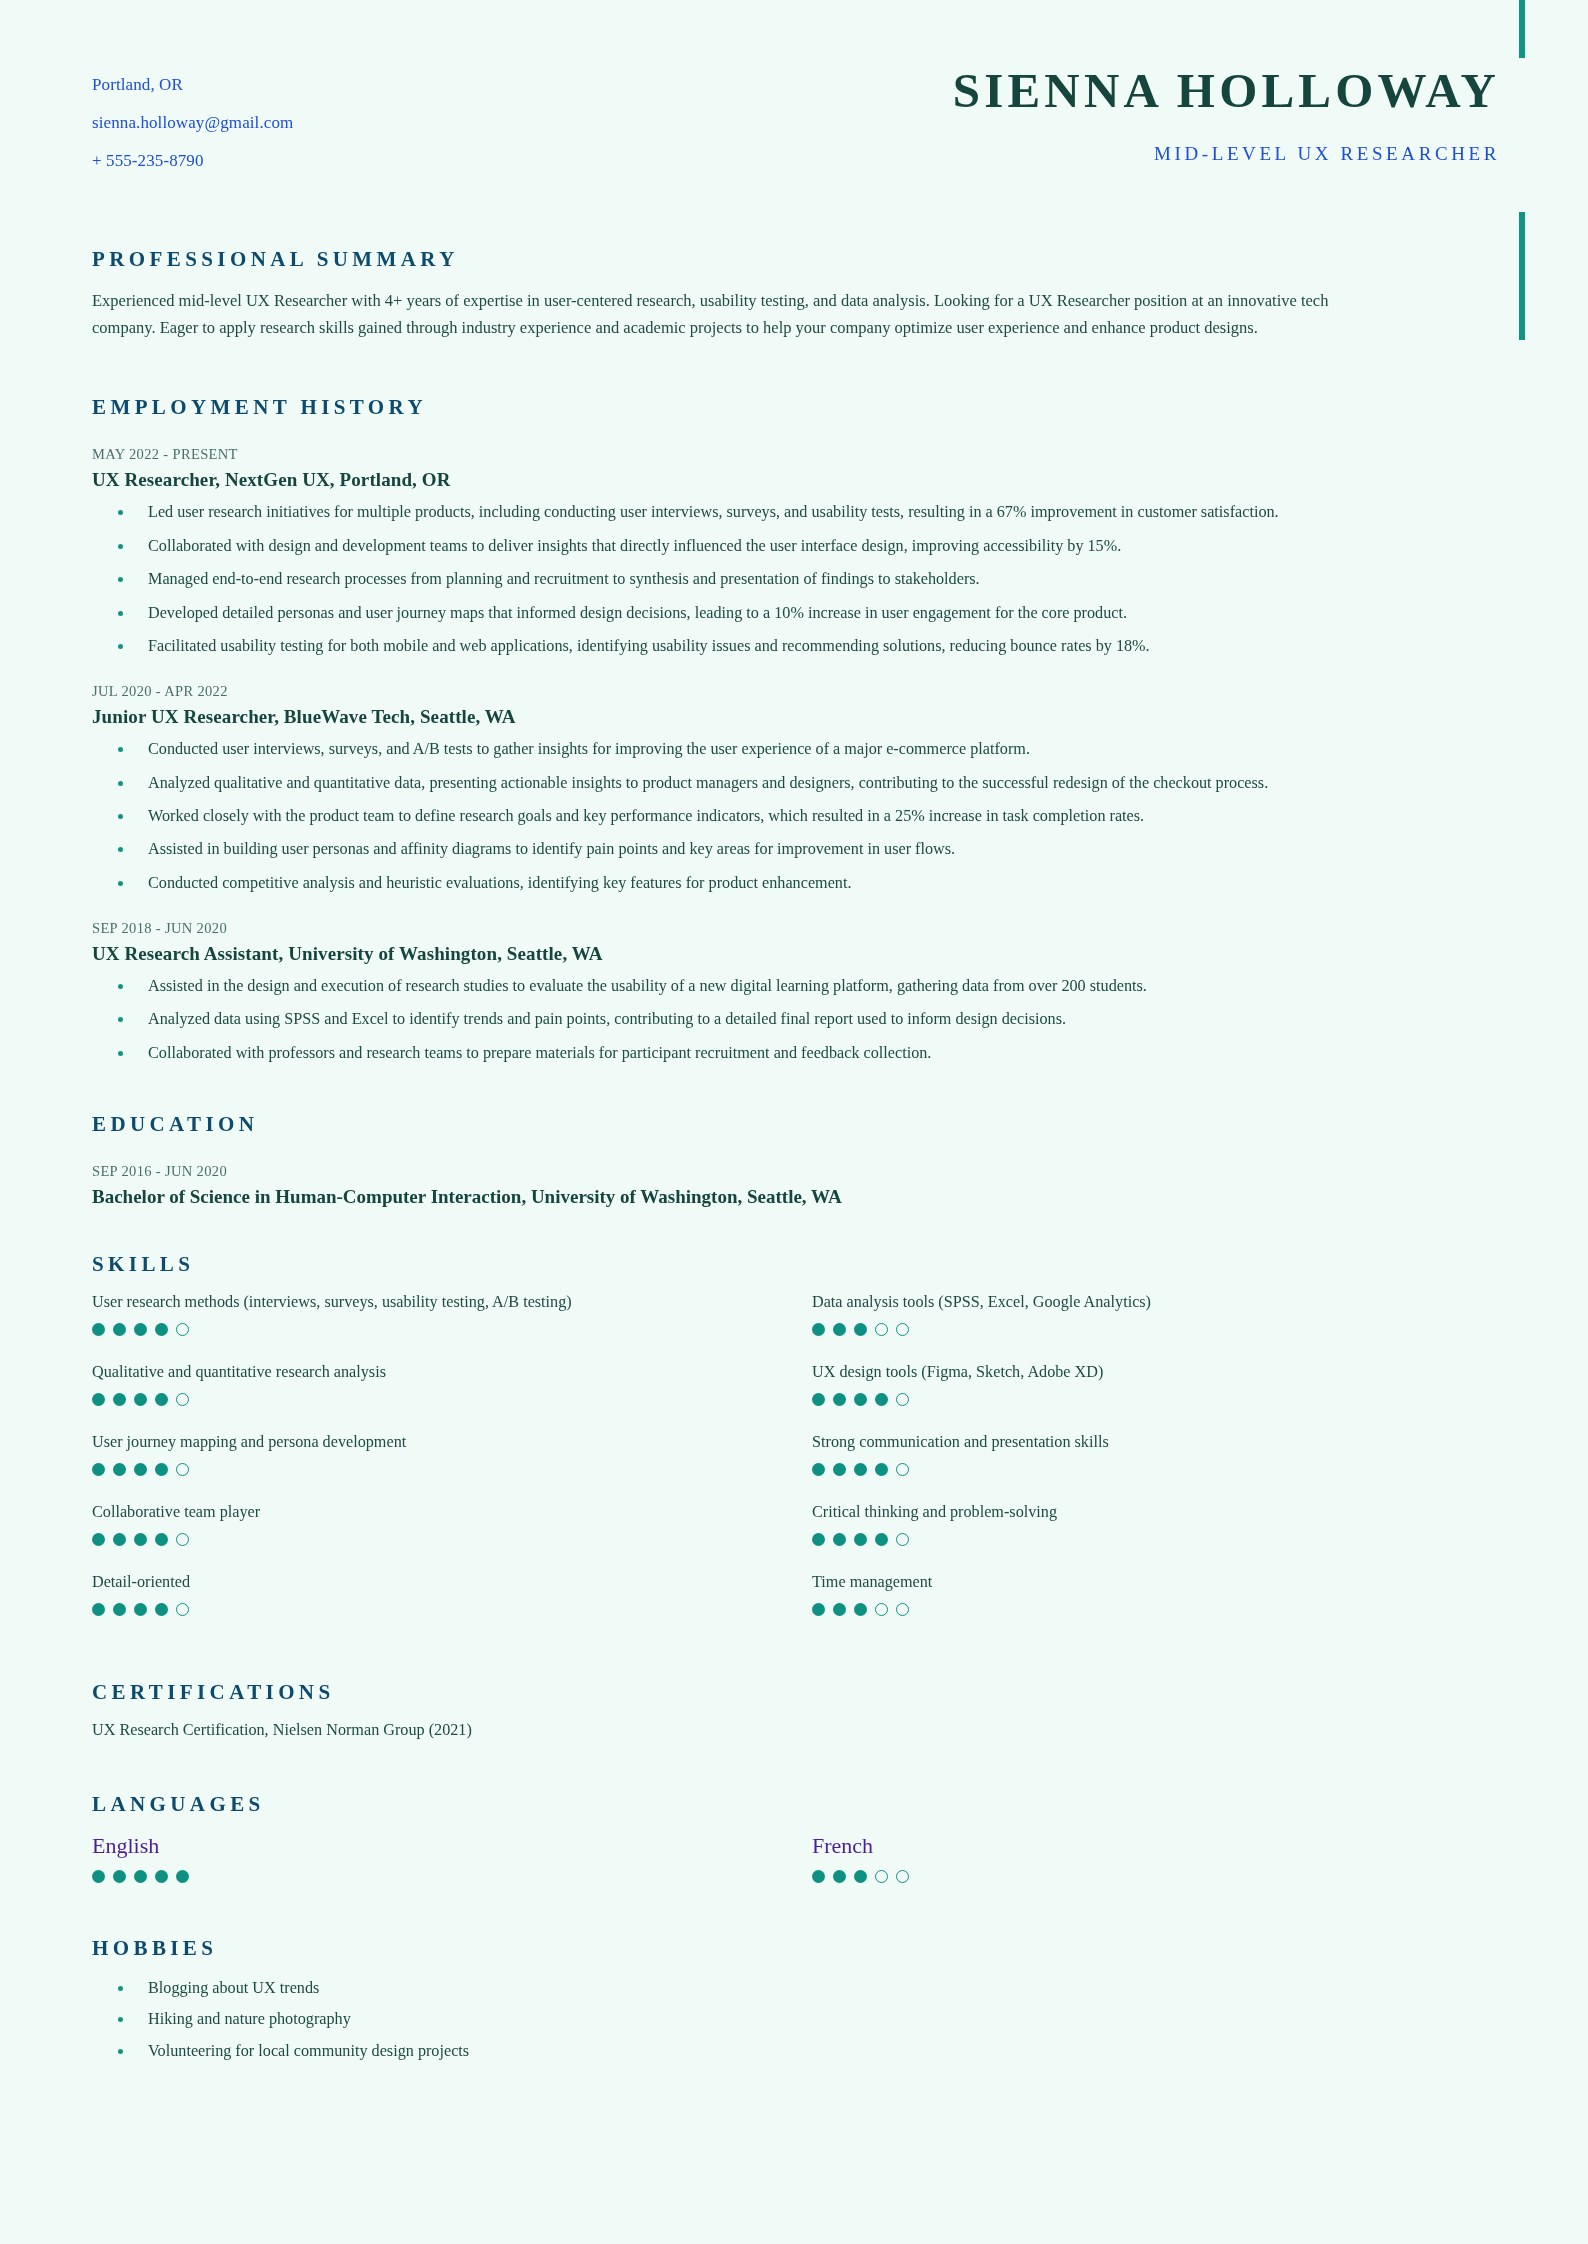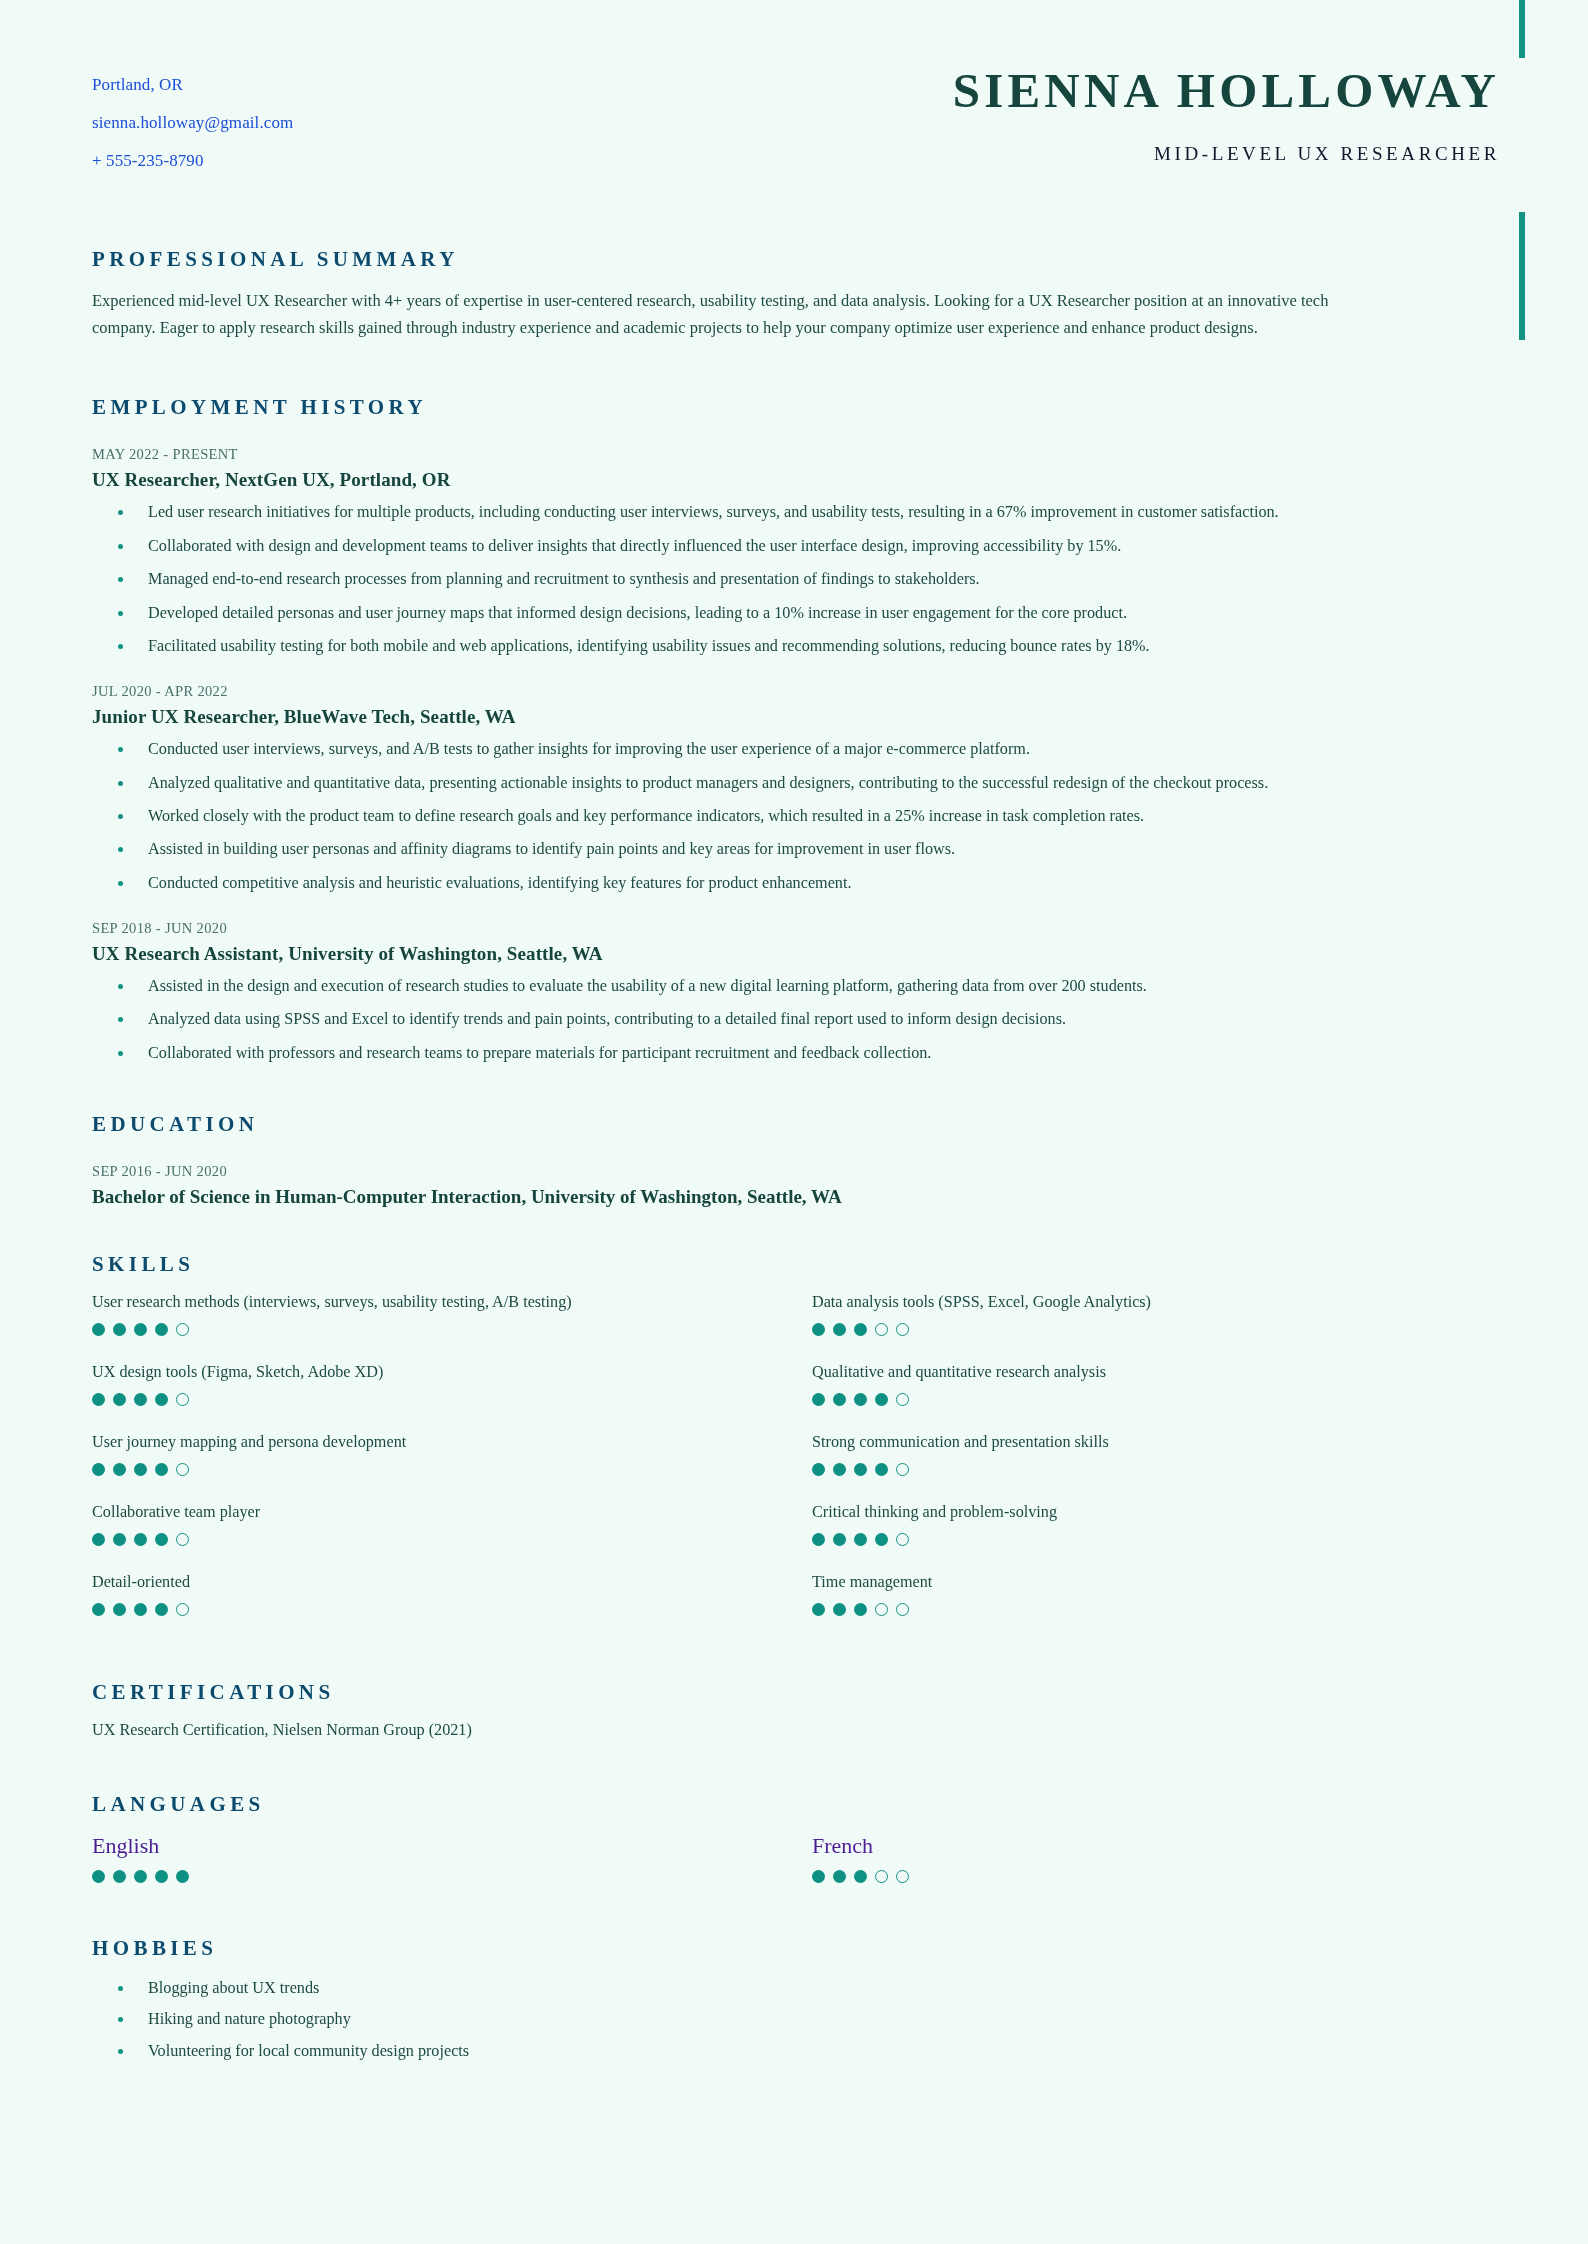--- a/index.html
+++ b/index.html
@@ -55,21 +55,21 @@
     font-weight: 700;
     letter-spacing: 4.2px;
     color: #16453d;
     line-height: 1;
     white-space: nowrap;
   }
   .job-title {
     margin-top: 28px;
     font-size: 19px;
     letter-spacing: 3.6px;
-    color: #0f172a;
+    color: #1d4ed8;
     white-space: nowrap;
   }
 
   
   .section { margin-top: 4px; }
   .sec-title {
     font-size: 21px;
     font-weight: 700;
     letter-spacing: 4.4px;
     color: #0c4a6e;
@@ -263,31 +263,31 @@
           <div class="skill-label">Data analysis tools (SPSS, Excel, Google Analytics)</div>
           <div class="dots">
             <span class="dot on"></span>
             <span class="dot on"></span>
             <span class="dot on"></span>
             <span class="dot off"></span>
             <span class="dot off"></span>
           </div>
         </div>
         <div class="skill-item">
+          <div class="skill-label">Qualitative and quantitative research analysis</div>
+          <div class="dots">
+            <span class="dot on"></span>
+            <span class="dot on"></span>
+            <span class="dot on"></span>
+            <span class="dot on"></span>
+            <span class="dot off"></span>
+          </div>
+        </div>
+        <div class="skill-item">
           <div class="skill-label">UX design tools (Figma, Sketch, Adobe XD)</div>
-          <div class="dots">
-            <span class="dot on"></span>
-            <span class="dot on"></span>
-            <span class="dot on"></span>
-            <span class="dot on"></span>
-            <span class="dot off"></span>
-          </div>
-        </div>
-        <div class="skill-item">
-          <div class="skill-label">Qualitative and quantitative research analysis</div>
           <div class="dots">
             <span class="dot on"></span>
             <span class="dot on"></span>
             <span class="dot on"></span>
             <span class="dot on"></span>
             <span class="dot off"></span>
           </div>
         </div>
         <div class="skill-item">
           <div class="skill-label">User journey mapping and persona development</div>

